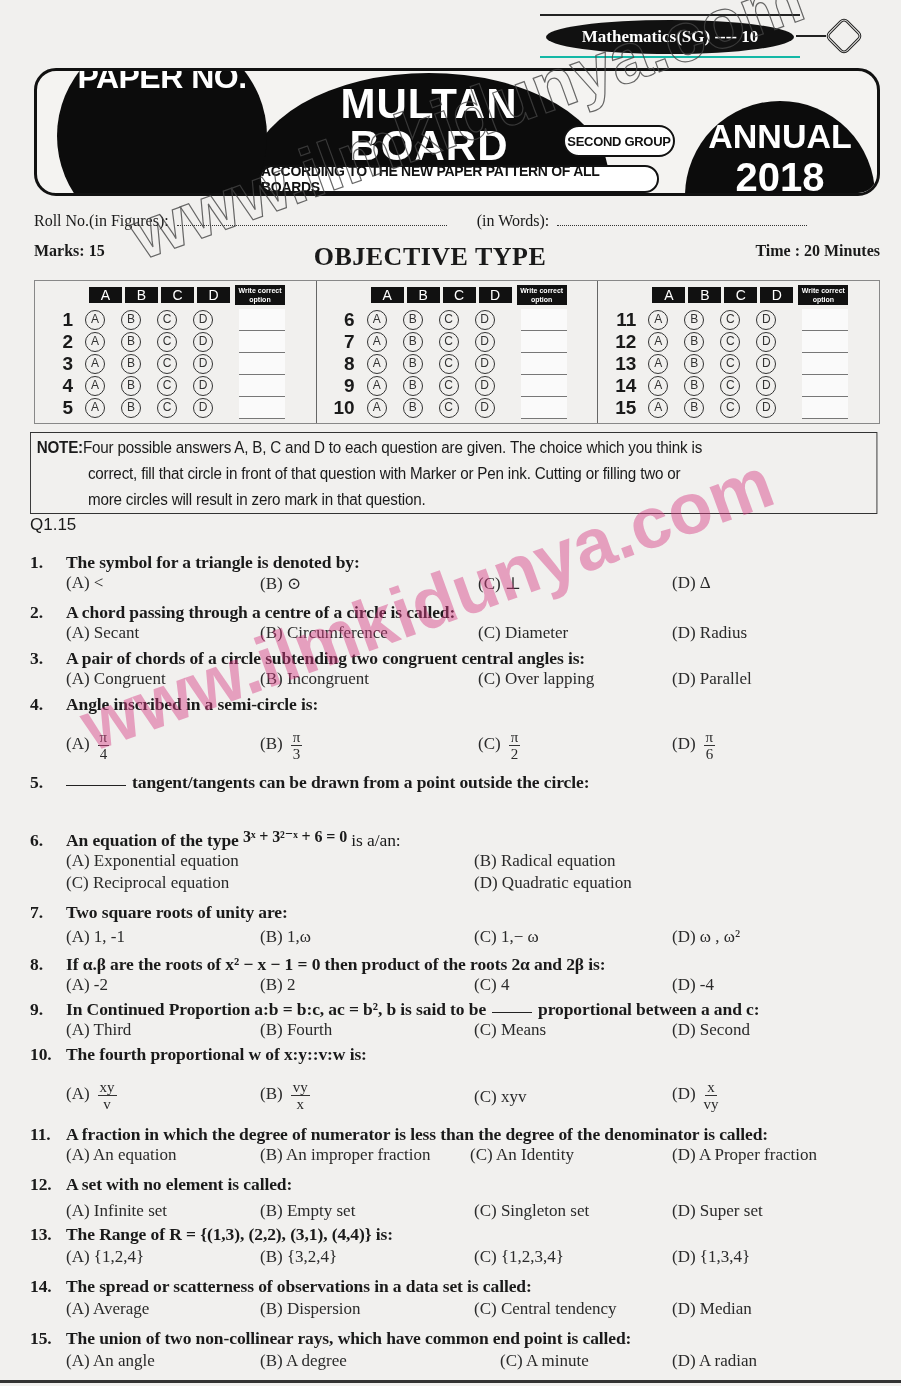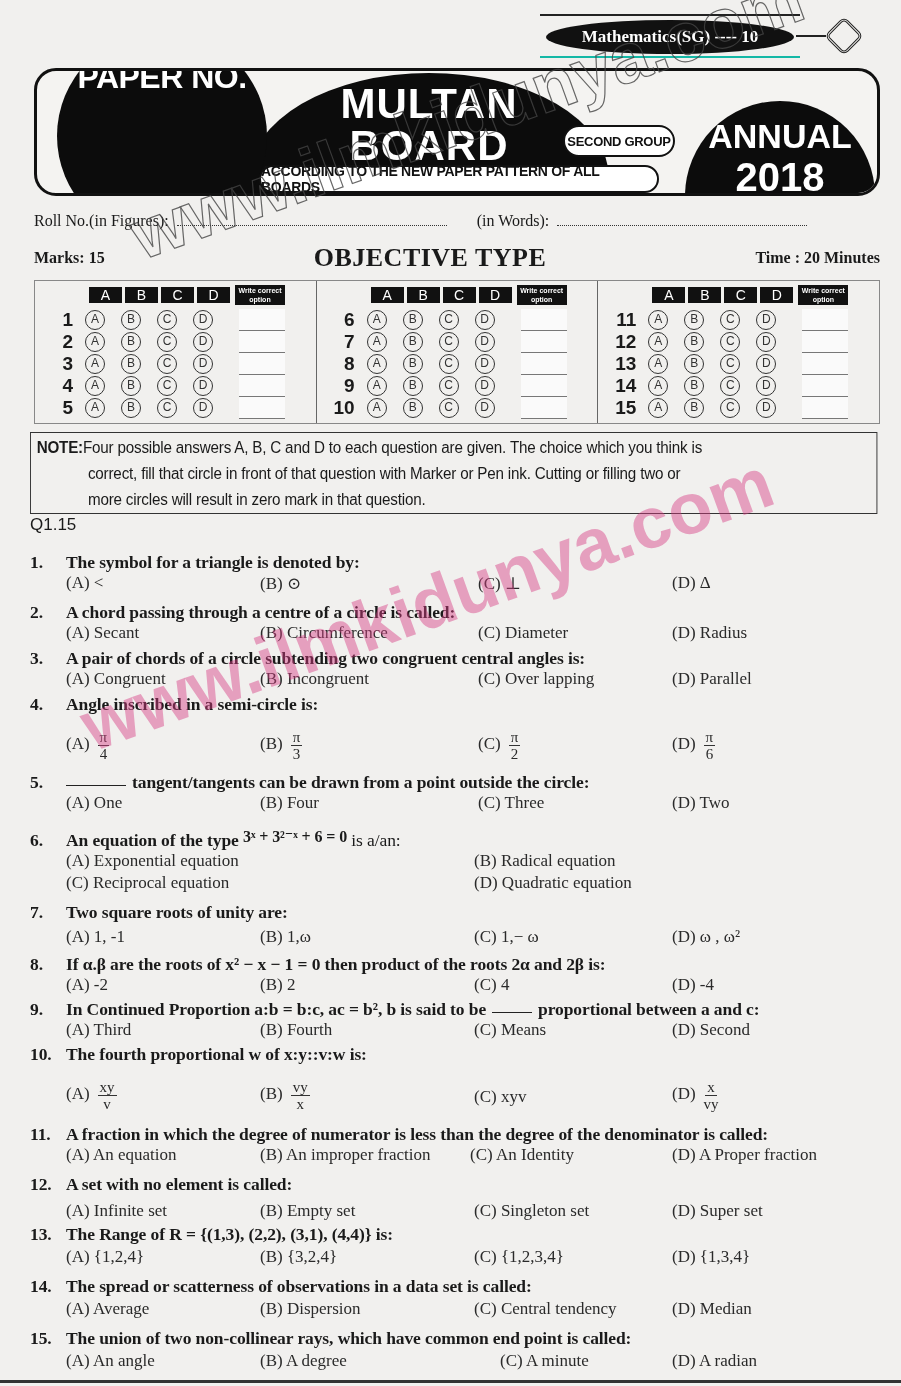--- a/index.html
+++ b/index.html
@@ -68,21 +68,21 @@
   .pill-accord { left: 222px; top: 94px; width: 400px; height: 28px; font-size: 14px; }
 
   
   .roll-row {
     position: absolute; left: 34px; top: 212px; width: 846px; height: 22px;
     font-size: 16px; font-weight: normal; display: flex; align-items: baseline;
   }
   .dots { flex: 0 0 auto; border-bottom: 1px dotted #333; height: 12px; margin: 0 8px; }
   .marks-row {
     position: absolute; left: 34px; top: 242px; width: 846px; height: 32px;
-    display: flex; justify-content: space-between; align-items: center;
+    display: flex; justify-content: space-between; align-items: flex-start;
     font-weight: bold;
   }
   .marks-row .small { font-size: 16px; }
   .marks-row .title { font-size: 26px; letter-spacing: 0.5px; }
 
   
   .grid {
     position: absolute; left: 34px; top: 280px; width: 846px; height: 144px;
     border: 1px solid #888; display: flex;
     font-family: "Liberation Sans", sans-serif;
@@ -426,26 +426,20 @@
             </span></span>
       </div>
     </div>
 
     <div class="q" style="top:222px">
       <div class="q-stem">
           <span class="q-no">5.</span>
           <span class="blank"></span>
           <span>tangent/tangents can be drawn from a point outside the circle:</span>
         </div>
-      <div class="opts">
-        <span class="opt" style="left:36px">(A) One</span>
-        <span class="opt" style="left:230px">(B) Four</span>
-        <span class="opt" style="left:448px">(C) Three</span>
-        <span class="opt" style="left:642px">(D) Two</span>
-      </div>
     </div>
 
     <div class="q" style="top:280px">
       <div class="q-stem"><span class="q-no">6.</span><span>An equation of the type</span>&nbsp;<span style="font-size:16px; position:relative; top:-3px">3ˣ + 3²⁻ˣ + 6 = 0</span>&nbsp;<span style="font-weight:normal">is a/an:</span></div>
       <div class="opts">
         <span class="opt" style="left:36px">(A) Exponential equation</span>
         <span class="opt" style="left:444px">(B) Radical equation</span>
       </div>
       <div class="opts">
         <span class="opt" style="left:36px">(C) Reciprocal equation</span>

